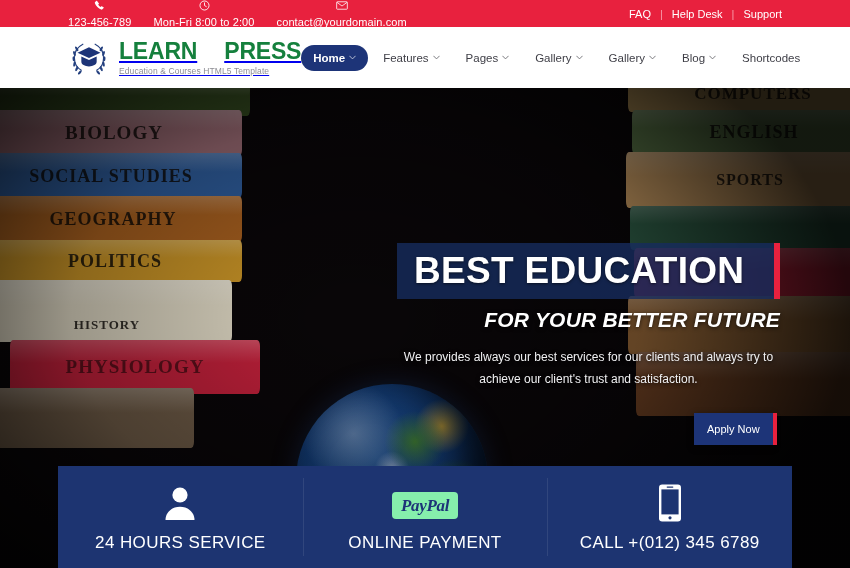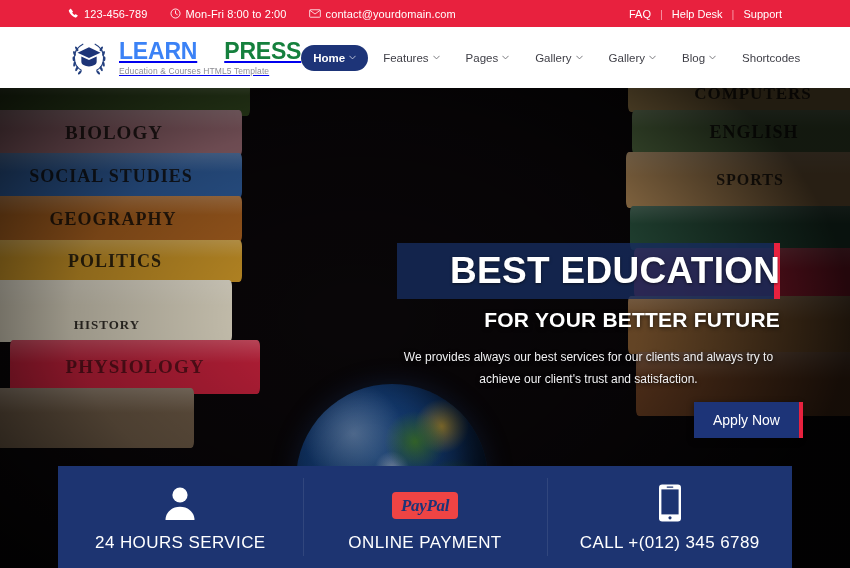--- a/index.html
+++ b/index.html
@@ -12,36 +12,36 @@
   .page { position:relative; width:850px; height:568px; overflow:hidden; }
 
   
   .topbar {
     position:absolute; top:0; left:0; width:850px; height:27px;
     background:#e8213e;
     display:flex; align-items:center;
   }
   .topbar-left { display:flex; align-items:center; margin-left:68px; gap:22px; }
   .tb-item { display:flex; align-items:center; gap:5px;
-    color:#ffffff; font-size:11px; letter-spacing:.1px; white-space:nowrap; }
+    color:#ffffff; font-size:11px; letter-spacing:.1px; white-space:nowrap;flex-direction:column; }
   .tb-item svg { display:block; }
   .topbar-right { margin-left:auto; margin-right:68px; display:flex; align-items:center; gap:9px; }
   .tb-link { color:#ffffff; font-size:11px; text-decoration:none; white-space:nowrap; }
   .tb-sep { color:#f79aa9; font-size:11px; }
 
   
   .header {
     position:absolute; top:27px; left:0; width:850px; height:61px;
     background:#ffffff; display:flex; align-items:center;
   }
   .logo { display:flex; align-items:center; margin-left:66px; gap:7px; }
   .logo-mark { width:46px; height:44px; flex:none; }
   .logo-text { display:flex; flex-direction:column; line-height:1; }
   .logo-title { font-size:23px; font-weight:bold; letter-spacing:-.2px; }
-  .logo-title .lp-a { color:#3b82f6; }
+  .logo-title .lp-a { color:#15803d; }
   .logo-title .lp-b { color:#15803d;margin-left:27px; }
   .logo-sub { font-size:8.5px; color:#8d8d93; margin-top:4px; letter-spacing:.1px; }
 
   .nav { margin-left:auto; margin-right:50px; display:flex; align-items:center; gap:4px; }
   .nav-item {
     display:flex; align-items:center; gap:4px;
     font-size:11.5px; color:#3e3e46; padding:7px 11px;
     border-radius:16px; text-decoration:none; white-space:nowrap; cursor:pointer;
   }
   .nav-item.active { background:#1d3478; color:#ffffff; font-weight:bold; padding:7px 12px; }
@@ -96,38 +96,38 @@
   .head-band {
     position:absolute; left:397px; top:155px; width:383px; height:56px;
     background:rgba(22,44,94,.80);
   }
   .head-band-accent { position:absolute; right:0; top:0; width:6px; height:56px; background:#e8213e; }
   .headline {
     position:absolute; left:414px; top:155px; width:366px; height:56px;
     display:flex; align-items:center;
     font-size:37px; font-weight:bold; color:#ffffff; letter-spacing:.3px;
     text-shadow:0 1px 3px rgba(0,0,0,.55);
-    margin-left:36px;
   }
   .subhead {
     position:absolute; left:397px; top:220px; width:383px;
     text-align:right; font-size:21px; font-weight:bold; color:#ffffff;
-    letter-spacing:.2px; text-shadow:0 1px 4px rgba(0,0,0,.7);
+    letter-spacing:.2px; text-shadow:0 1px 4px rgba(0,0,0,.7);font-style:italic;
   }
   .hero-para {
     position:absolute; left:397px; top:258px; width:383px;
     text-align:center; font-size:12px; line-height:1.85; color:#f0f0f2;
     text-shadow:0 1px 4px rgba(0,0,0,.85);
   }
   .apply-wrap { position:absolute; left:694px; top:314px; }
   .apply-btn {
     position:relative; display:inline-block;
-    background:#1d3478; color:#ffffff; font-size:14px;
-    padding:10px 19px; border:0; cursor:pointer; font-family:inherit;
+    background:#1d3478; color:#ffffff; font-size:11px;
+    padding:10px 13px; border:0; cursor:pointer; font-family:inherit;
     box-shadow:0 2px 7px rgba(0,0,0,.45);
+    margin-top:11px;
   }
   .apply-accent { position:absolute; right:-4px; top:0; width:4px; height:100%; background:#e8213e; }
 
   
   .features {
     position:absolute; left:58px; top:378px; width:734px; height:102px;
     background:#1d3471; display:flex;
   }
   .feature {
     flex:1; display:flex; flex-direction:column;
@@ -136,21 +136,21 @@
   }
   .feature + .feature::before {
     content:""; position:absolute; left:0; top:12px; bottom:12px; width:1px;
     background:rgba(255,255,255,.09);
   }
   .feature-icon { height:42px; display:flex; align-items:center; justify-content:center; }
   .feature-label {
     font-size:17px; font-weight:normal; color:#ffffff; letter-spacing:.4px; white-space:nowrap;
   }
   .paypal-box {
-    background:#ef4444; border-radius:4px; padding:5px 9px;
+    background:#86efac; border-radius:4px; padding:5px 9px;
     display:flex; align-items:center; justify-content:center;margin-top:6px;
   }
   .paypal-text {
     font-family:"Liberation Serif", serif; font-style:italic; font-weight:bold;
     font-size:17px; color:#1d3478; letter-spacing:-.3px; line-height:1;
   }
 </style>
 </head>
 <body>
 

